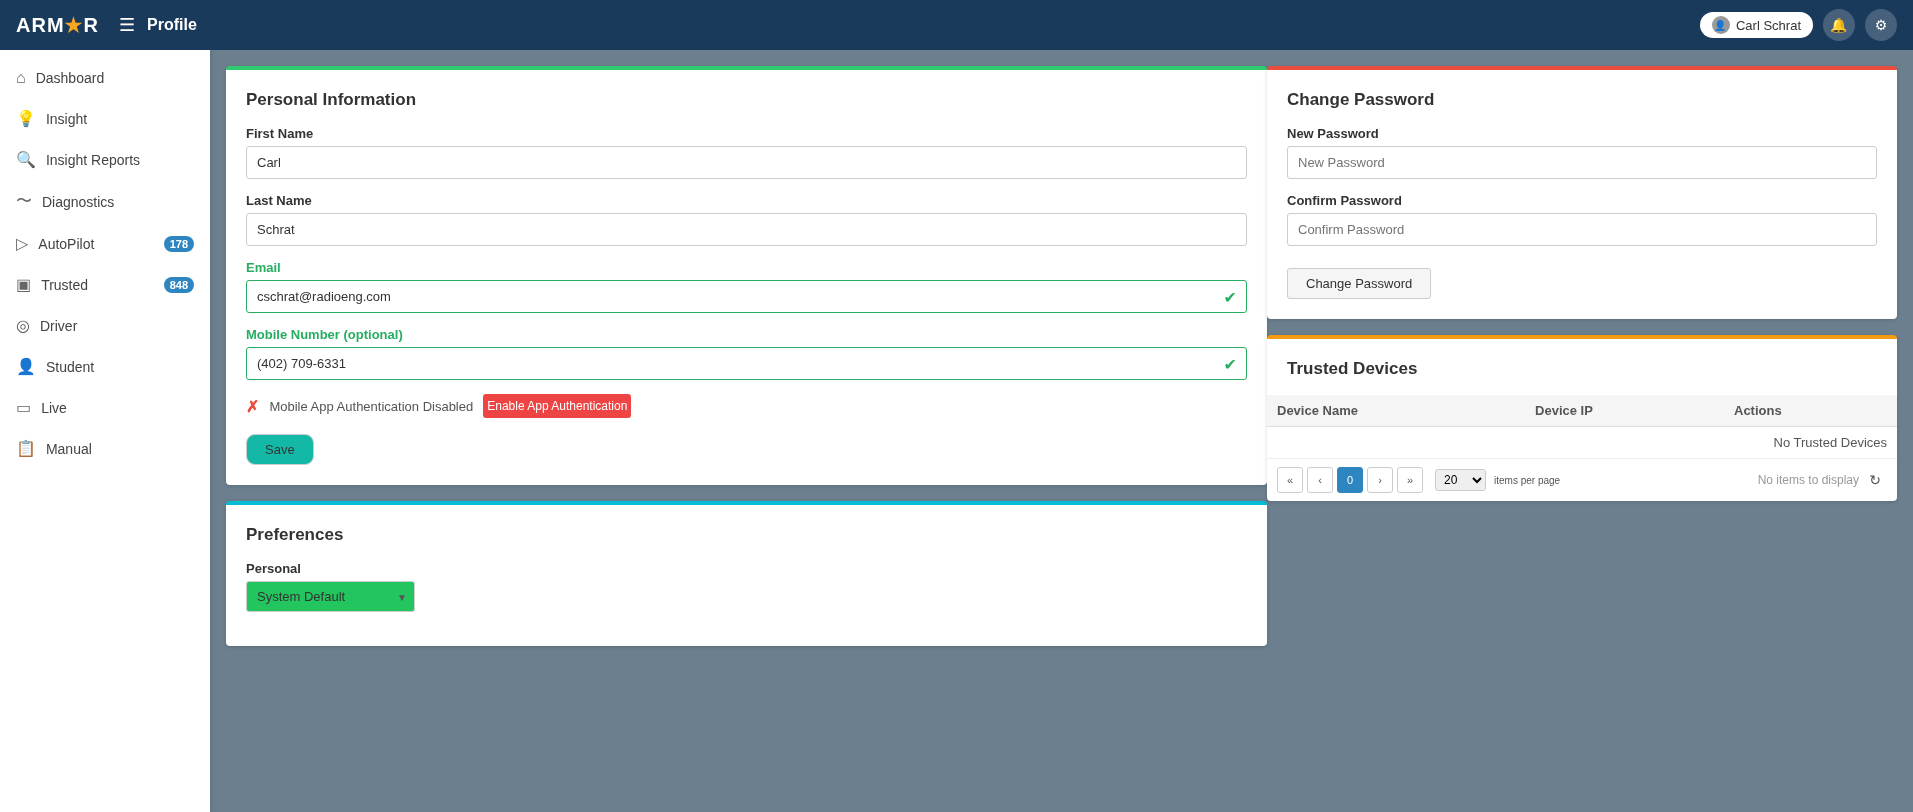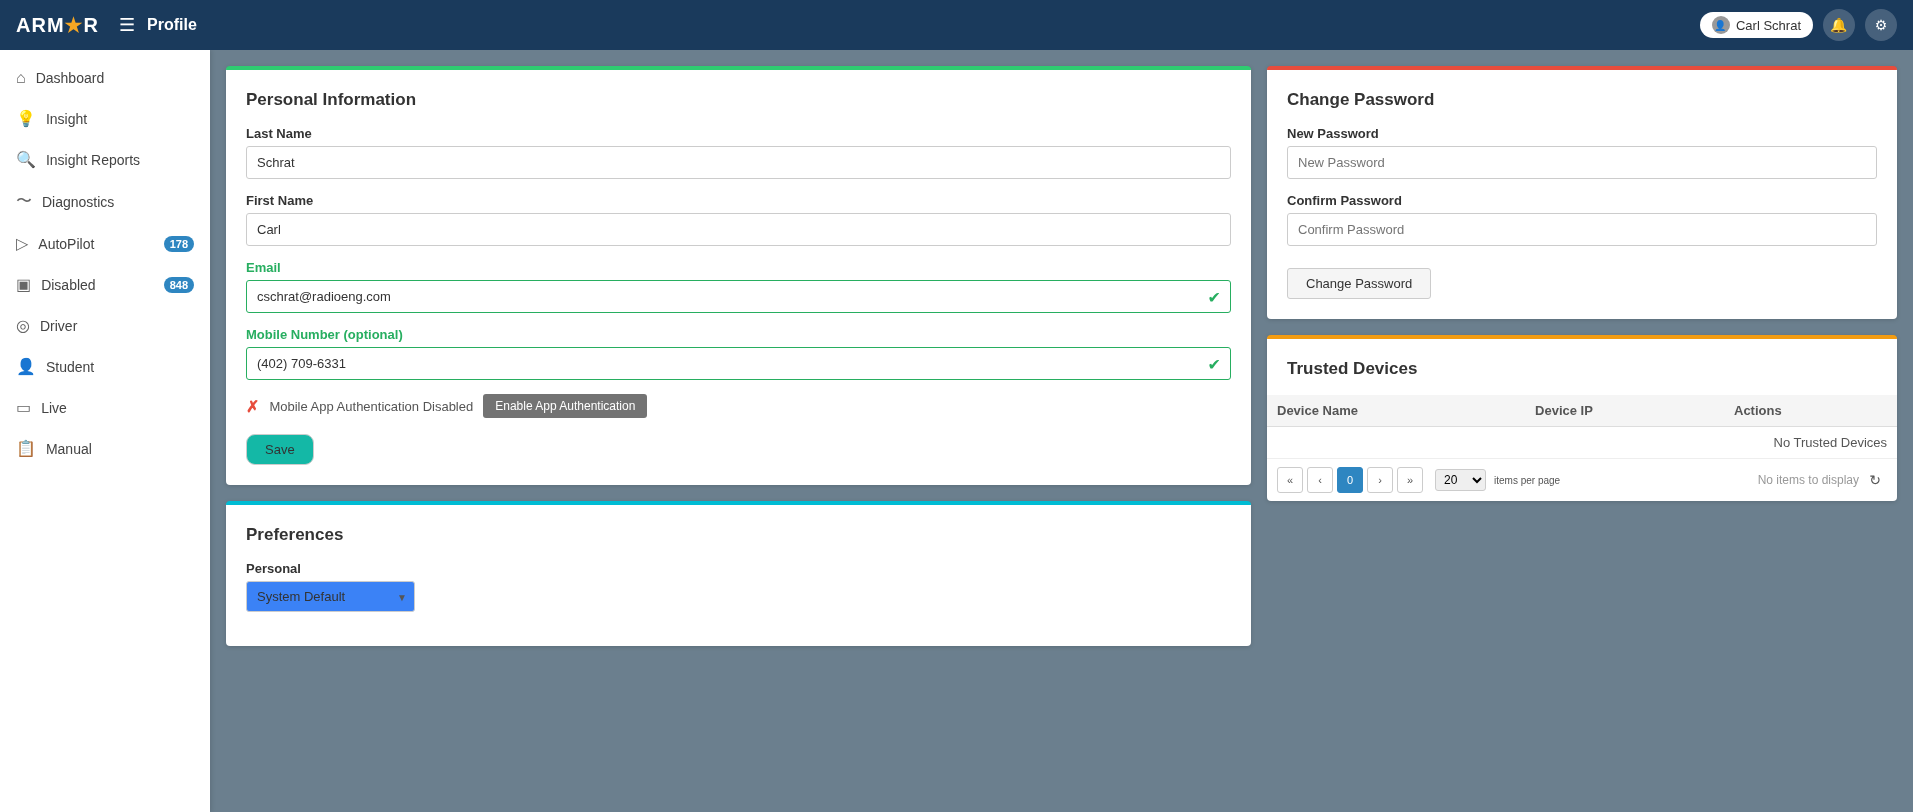--- a/index.html
+++ b/index.html
@@ -108,21 +108,20 @@
       padding: 2px 6px;
       border-radius: 10px;
       font-weight: bold;
     }
 
     
     .content {
       flex: 1;
       padding: 16px;
       display: flex;
-      gap: 16px;
       overflow-y: auto;
     }
 
     .left-column {
       flex: 1;
       display: flex;
       flex-direction: column;
       gap: 16px;
     }
 
@@ -194,25 +193,25 @@
       align-items: center;
       gap: 10px;
       margin-bottom: 16px;
     }
     .auth-disabled-text {
       font-size: 13px;
       color: #555;
     }
     .x-icon { color: #e74c3c; font-weight: bold; }
     .btn-enable-auth {
-      background: #737373;
+      background: #ef4444;
       color: white;
       border: none;
       border-radius: 3px;
-      padding: 5px 12px;
+      padding: 5px 4px;
       font-size: 12px;
       cursor: pointer;
     }
 
     
     .btn-save {
       background: #14b8a6;
       border: 1px solid #ccc;
       color: #333;
       padding: 7px 18px;
@@ -315,21 +314,21 @@
     }
 
     
     .timezone-select {
       border: 1px solid #ccc;
       border-radius: 3px;
       padding: 7px 30px 7px 10px;
       font-size: 13px;
       color: #333;
       appearance: none;
-      background: #3b82f6;
+      background: #22c55e;
       cursor: pointer;
       min-width: 160px;
     }
     .select-wrapper {
       position: relative;
       display: inline-block;
     }
     .select-arrow {
       position: absolute;
       right: 8px;
@@ -380,21 +379,21 @@
       <span class="icon">〜</span>
       <span>Diagnostics</span>
     </div>
     <div class="sidebar-item">
       <span class="icon">▷</span>
       <span>AutoPilot</span>
       <span class="sidebar-badge">178</span>
     </div>
     <div class="sidebar-item">
       <span class="icon">▣</span>
-      <span>Disabled</span>
+      <span>Trusted</span>
       <span class="sidebar-badge">848</span>
     </div>
     <div class="sidebar-item">
       <span class="icon">◎</span>
       <span>Driver</span>
     </div>
     <div class="sidebar-item">
       <span class="icon">👤</span>
       <span>Student</span>
     </div>
@@ -410,27 +409,27 @@
 
   <div class="content">
 
     <div class="left-column">
 
       <div class="card card-top-bar-green">
         <div class="card-body">
           <div class="card-title">Personal Information</div>
 
           <div class="form-group">
+            <label class="form-label">First Name</label>
+            <input class="form-input" type="text" value="Carl" style="">
+          </div>
+
+          <div class="form-group">
             <label class="form-label">Last Name</label>
             <input class="form-input" type="text" value="Schrat" style="">
-          </div>
-
-          <div class="form-group">
-            <label class="form-label">First Name</label>
-            <input class="form-input" type="text" value="Carl" style="">
           </div>
 
           <div class="form-group">
             <label class="form-label green">Email</label>
             <div class="form-input-wrapper">
               <input class="form-input validated" type="email" value="cschrat@radioeng.com" style="">
               <span class="check-icon">✔</span>
             </div>
           </div>
 

